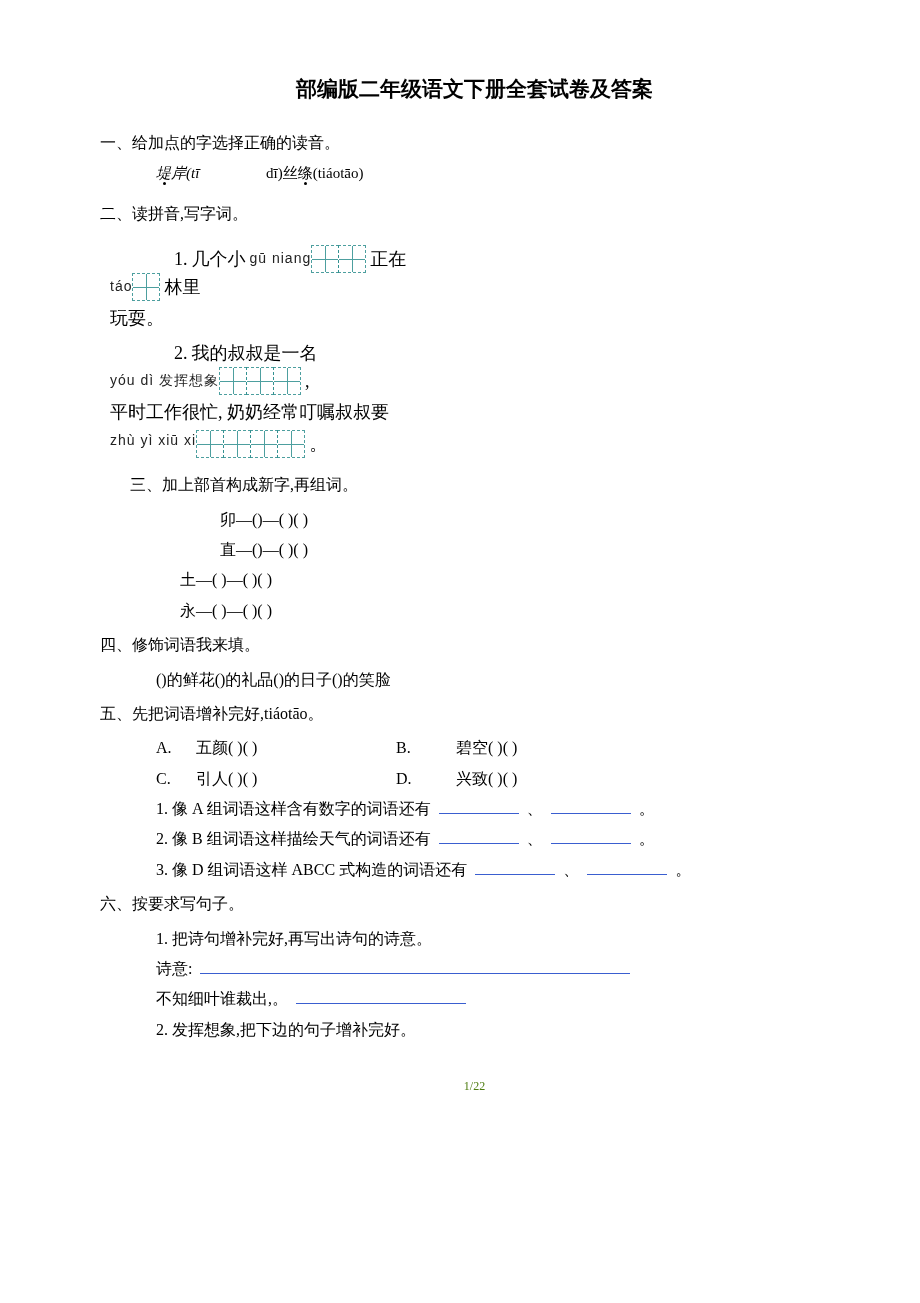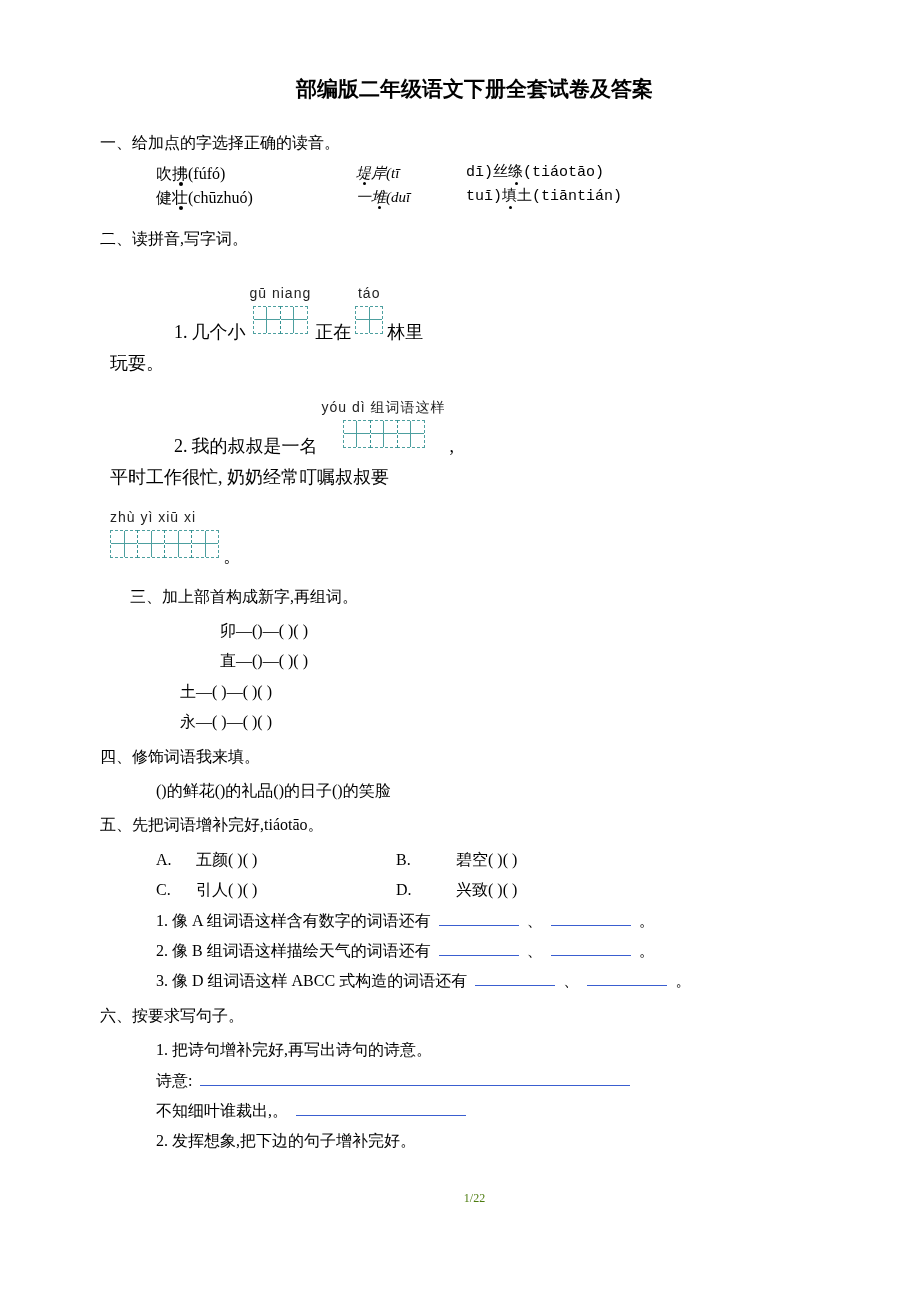--- a/index.html
+++ b/index.html
@@ -24,21 +24,21 @@
   }
   .sec {
     margin: 4px 0;
   }
   .row1 {
     display: flex;
     padding-left: 56px;
   }
   .row1 .c1 { width: 200px; }
   .row1 .c2 { width: 110px; font-size: 15px; font-style: italic;}
-  .row1 .c3 { width: 200px; font-size: 15px; font-family: Liberation Mono, monospace;}
+  .row1 .c3 { width: 200px; font-size: 15px;}
   .emph { position: relative; }
   .emph::after {
     content: "";
     position: absolute;
     left: 45%;
     bottom: -4px;
     width: 4px; height: 4px;
     background: #000;
     border-radius: 50%;
   }
@@ -53,21 +53,21 @@
     border-radius: 50%;
   }
   
   .boxblock {
     width: 350px;
     padding: 8px 8px 4px 8px;
     line-height: 1.5;
     font-family: "KaiTi","楷体","STKaiti",serif;
     font-size: 18px;
   }
-  .pinyin-group { display:inline-flex; flex-direction: column; align-items:center; margin:12px 2px;}
+  .pinyin-group { display:inline-flex; align-items:center; margin:0 2px;}
   .pinyin-top { font-family: Arial, sans-serif; font-size:14px; letter-spacing:1px; color:#222; margin-bottom:2px; display:flex; gap:8px; justify-content:center;}
   .tianzi {
     display:inline-flex;
   }
   .tz {
     width: 26px; height: 26px;
     border: 1px dashed #2f8f8f;
     position: relative;
     margin-left:-1px;
     background:
@@ -102,28 +102,22 @@
 </head>
 <body>
 
 <div class="page">
 
   <div class="title">部编版二年级语文下册全套试卷及答案</div>
 
   <div class="sec">一、给加点的字选择正确的读音。</div>
   <div class="tighter">
     <div class="row1">
-      <div class="c1">吹<span class="emph">拂</span>(fúfó)</div>
       <div class="c2"><span class="emph2">堤</span>岸(tī</div>
       <div class="c3">dī)丝<span class="emph2">绦</span>(tiáotāo)</div>
-    </div>
-    <div class="row1">
-      <div class="c1">健<span class="emph">壮</span>(chūzhuó)</div>
-      <div class="c2">一<span class="emph2">堆</span>(duī</div>
-      <div class="c3">tuī)<span class="emph2">填</span>土(tiāntián)</div>
     </div>
   </div>
 
   <div class="sec" style="margin-top:14px">二、读拼音,写字词。</div>
 
   <div class="boxblock">
     <div class="line">
       <span class="txt" style="width:60px"></span>
       <span class="txt">1.</span>
       <span class="txt">几个小</span>
@@ -144,21 +138,21 @@
       <span class="txt">林里</span>
     </div>
     <div class="line">
       <span class="txt">玩耍。</span>
     </div>
     <div class="line" style="margin-top:8px">
       <span class="txt" style="width:60px"></span>
       <span class="txt">2.</span>
       <span class="txt">我的叔叔是一名</span>
       <span class="pinyin-group">
-        <span class="pinyin-top">yóu  dì  组词语这样</span>
+        <span class="pinyin-top">yóu  dì  发挥想象</span>
         <span class="tianzi">
             <span class="tz"></span>
             <span class="tz"></span>
             <span class="tz"></span>
           </span>
       </span>
       <span class="txt">,</span>
     </div>
     <div class="line">
       <span class="txt">平时工作很忙, 奶奶经常叮嘱叔叔要</span>

